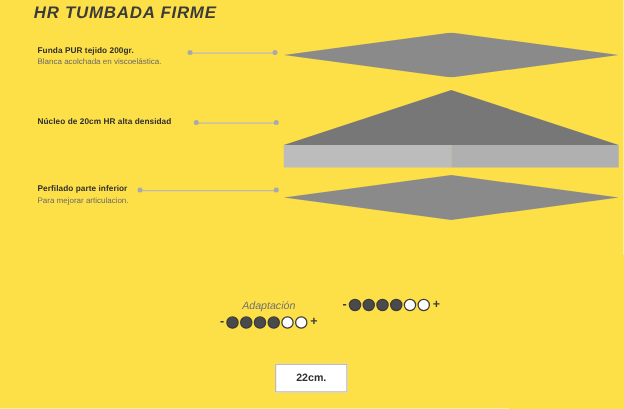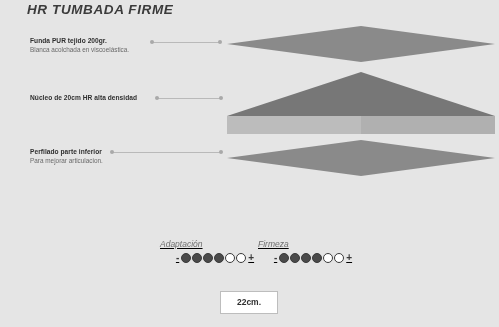--- a/index.html
+++ b/index.html
@@ -7,21 +7,21 @@
     padding: 0;
     background: #ffffff;
   }
   body {
     font-family: "Liberation Sans", sans-serif;
   }
   #page {
     position: relative;
     width: 499px;
     height: 327px;
-    background: #e5e5e5;
+    background: #fde047;
     overflow: hidden;
   }
 
   
   .title {
     position: absolute;
     left: 27px;
     top: 2px;
     font-family: "Liberation Sans Narrow", "Liberation Sans", sans-serif;
     font-size: 13.5px;
@@ -110,22 +110,21 @@
     left: 0;
     top: 44px;
     width: 50%;
     height: 18px;
     background: #bcbcbc;
   }
 
   
   .rating-group {
     position: absolute;
-    text-align: left;
-    text-decoration: underline;
+    text-align: center;
   }
   .rating-label {
     font-size: 8.5px;
     font-style: italic;
     color: #6f6f6f;
     margin-bottom: 4px;
     white-space: nowrap;
   }
   .rating-dots {
     display: flex;
@@ -243,21 +242,20 @@
       <span class="dot filled"></span>
       <span class="dot filled"></span>
       <span class="dot filled"></span>
       <span class="dot empty"></span>
       <span class="dot empty"></span>
       <span class="sign">+</span>
     </div>
   </div>
 
   <div class="rating-group" style="left:258px; top:239px; width:110px;">
-    <div class="rating-label">Firmeza</div>
     <div class="rating-dots">
       <span class="sign">-</span>
       <span class="dot filled"></span>
       <span class="dot filled"></span>
       <span class="dot filled"></span>
       <span class="dot filled"></span>
       <span class="dot empty"></span>
       <span class="dot empty"></span>
       <span class="sign">+</span>
     </div>

